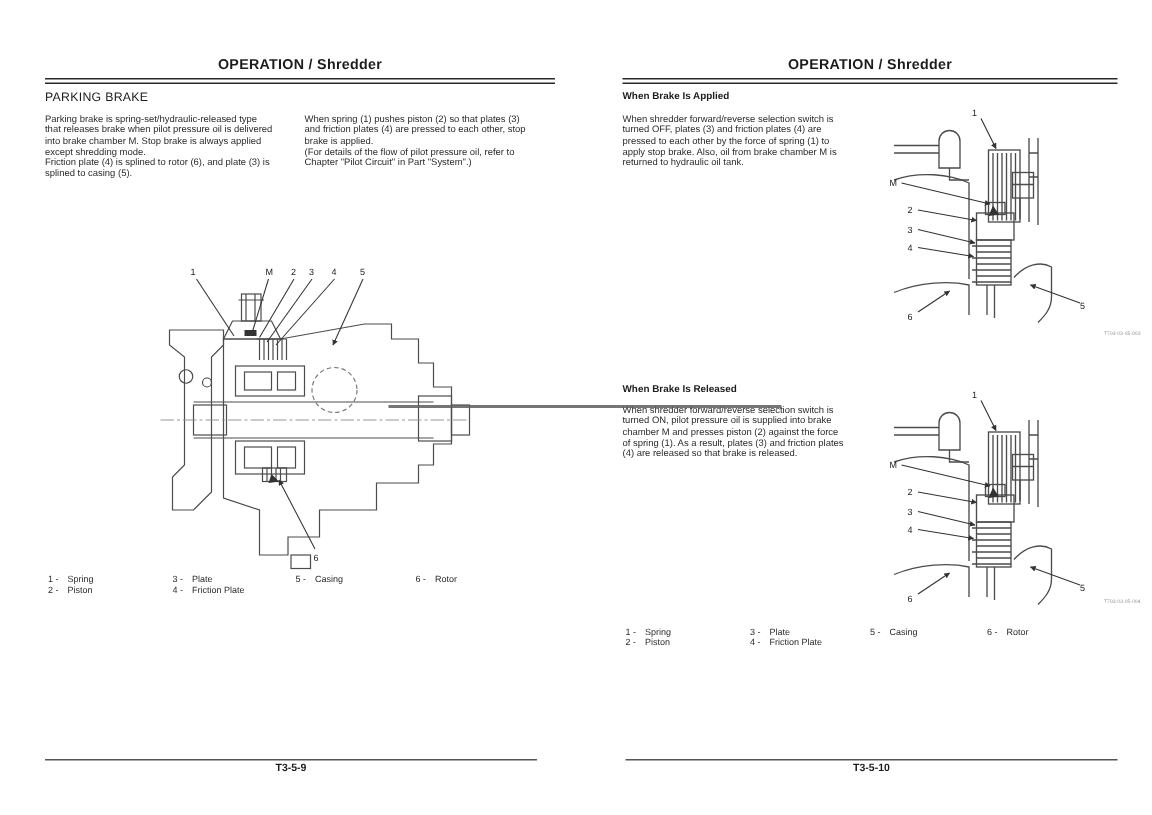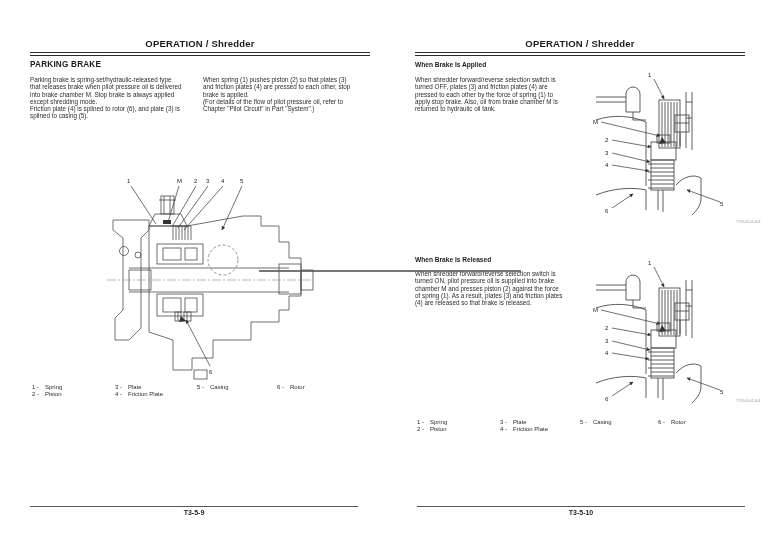--- a/index.html
+++ b/index.html
@@ -1,21 +1,21 @@
 <!DOCTYPE html>
 <html><head>
 <meta charset="utf-8">
 <style>
   html,body{margin:0;padding:0;}
   body{width:768px;height:543px;background:#ffffff;font-family:"Liberation Sans",sans-serif;color:#222;overflow:hidden;}
   .abs{position:absolute;}
   #canvas{position:relative;width:768px;height:524px;background:#fff;}
   .page-header{font-size:9.5px;font-weight:bold;text-align:center;letter-spacing:.2px;color:#1c1c1c;}
   .dbl-line{border-top:1.7px solid #2a2a2a;border-bottom:.9px solid #2a2a2a;height:2.2px;}
-  .section-title{font-size:8.2px;font-weight:bold;color:#1c1c1c;letter-spacing:.2px;text-align:right;}
+  .section-title{font-size:8.2px;font-weight:normal;color:#1c1c1c;letter-spacing:.2px;text-align:right;}
   .sub-title{font-size:6.6px;font-weight:bold;color:#1c1c1c;}
   .body-text{font-size:6.3px;line-height:7.25px;white-space:pre-line;color:#2b2b2b;text-align:justify;}
   .legend{font-size:6px;color:#2b2b2b;line-height:7px;}
   .legend .num{display:inline-block;width:13px;}
   .legend .lcol{position:absolute;top:0;}
   .footer-line{border-top:1px solid #555;}
   .footer-text{font-size:7px;font-weight:bold;text-align:center;color:#1c1c1c;}
   .watermark{font-size:26px;font-weight:bold;letter-spacing:-1.1px;white-space:nowrap;}
   .wm-overline{height:1.6px;background:#5d5d5d;opacity:.85;}
   svg.diag{position:absolute;}

